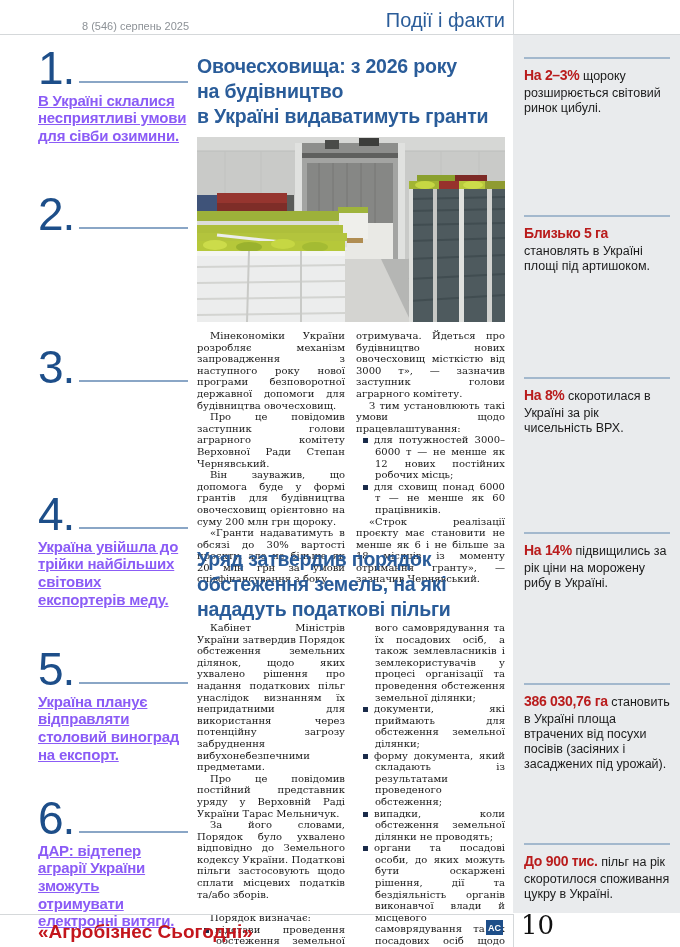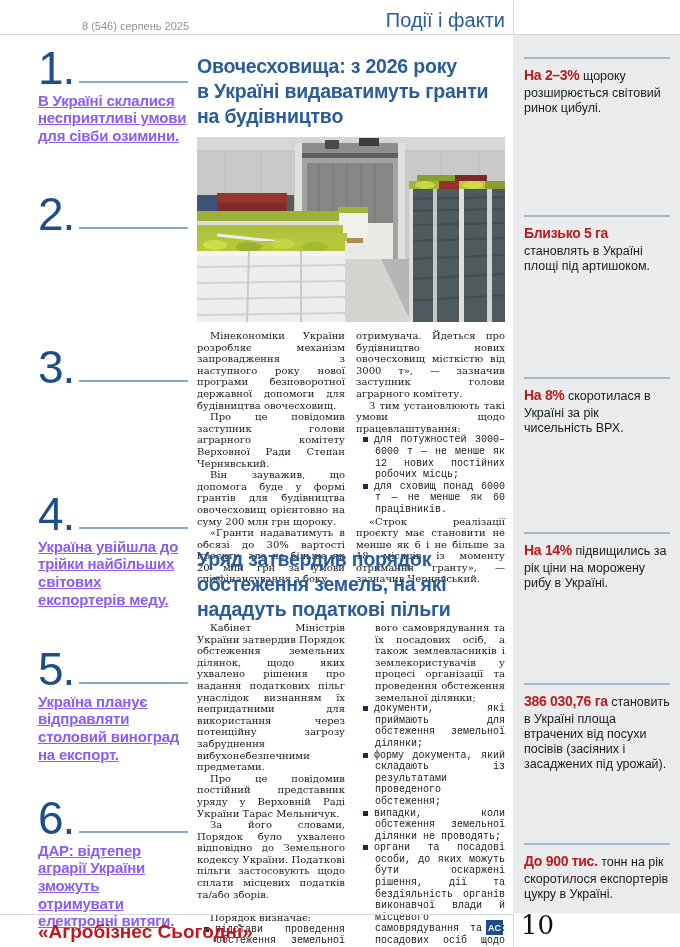--- a/index.html
+++ b/index.html
@@ -25,21 +25,21 @@
   .photo{position:absolute;left:197px;top:137px;width:308px;height:185px;}
   .col{position:absolute;width:148px;font-family:"DejaVu Serif","Liberation Serif",serif;
        font-size:10px;line-height:11.6px;color:#191919;text-align:justify;}
   .a1c1{left:197px;top:330px;}
   .a1c2{left:356px;top:330px;width:149px;}
   .a2c1{left:197px;top:622px;}
   .a2c2{left:356px;top:622px;width:149px;}
   .bp{margin:0;}
   .ind{text-indent:13px;}
   .gap{margin-top:12px;}
-  .bl{margin:0;padding-left:19px;text-indent:-12px;font-family:Liberation Mono, monospace;}
+  .bl{margin:0;padding-left:19px;text-indent:-12px;}
   .bl::before{content:"";display:inline-block;width:5px;height:5px;background:#1a2b4a;margin-right:6px;}
   .cont{margin:0;padding-left:19px;}
   
   .stat{position:absolute;left:524px;width:146px;border-top:2px solid #a3b8cd;padding-top:5px;
         font-size:12.5px;line-height:15px;color:#1b1b1b;}
   .s1{top:57px}.s2{top:215px}.s3{top:377px}.s4{top:532px}.s5{top:683px}.s6{top:843px}
   .sv{font-size:14px;font-weight:bold;color:#b91c1c;letter-spacing:-.3px;line-height:22px;}
   
   .hr-bot{position:absolute;left:0;top:914px;width:513px;height:1px;background:#d5d8da;}
   .vl-bot{position:absolute;left:513px;top:914px;width:1px;height:33px;background:#d5d8da;}
@@ -95,22 +95,22 @@
   <div class="nitem n6">
     <div class="nrow">
         <span class="nnum">6.</span>
         <span class="nline"></span>
       </div>
     <div class="ntext">ДАР: відтепер аграрії України зможуть отримувати електронні витяги.</div>
   </div>
 
   <div class="a-title t1">
     <div>Овочесховища: з 2026 року</div>
+    <div>на будівництво</div>
     <div>в Україні видаватимуть гранти</div>
-    <div>на будівництво</div>
   </div>
 
   <div class="photo">
     <svg width="308" height="185" viewBox="0 0 308 185">
       <rect width="308" height="185" fill="#c9cac8"></rect>
       <rect width="308" height="14" fill="#d6d7d5"></rect>
       <line x1="0" y1="14" x2="308" y2="14" stroke="#bcbdbb"></line>
       <line x1="28" y1="14" x2="28" y2="120" stroke="#c1c2c0"></line>
       <line x1="64" y1="14" x2="64" y2="118" stroke="#c1c2c0"></line>
       <line x1="244" y1="14" x2="244" y2="60" stroke="#c1c2c0"></line>
@@ -240,21 +240,21 @@
   <div class="stat s4">
     <span class="sv">На 14%</span>
     <span class="st">підвищились за рік ціни на морожену рибу в Україні.</span>
   </div>
   <div class="stat s5">
     <span class="sv">386 030,76 га</span>
     <span class="st">становить в Україні площа втрачених від посухи посівів (засіяних і засаджених під урожай).</span>
   </div>
   <div class="stat s6">
     <span class="sv">До 900 тис.</span>
-    <span class="st">тонн на рік скоротилося експортерів цукру в Україні.</span>
+    <span class="st">пільг на рік скоротилося споживання цукру в Україні.</span>
   </div>
 
   <div class="hr-bot"></div>
   <div class="vl-bot"></div>
   <div class="brand">«Агробізнес Сьогодні»</div>
   <div class="logo">АС</div>
   <div class="pagenum">10</div>
 </div>
 
 </body></html>

